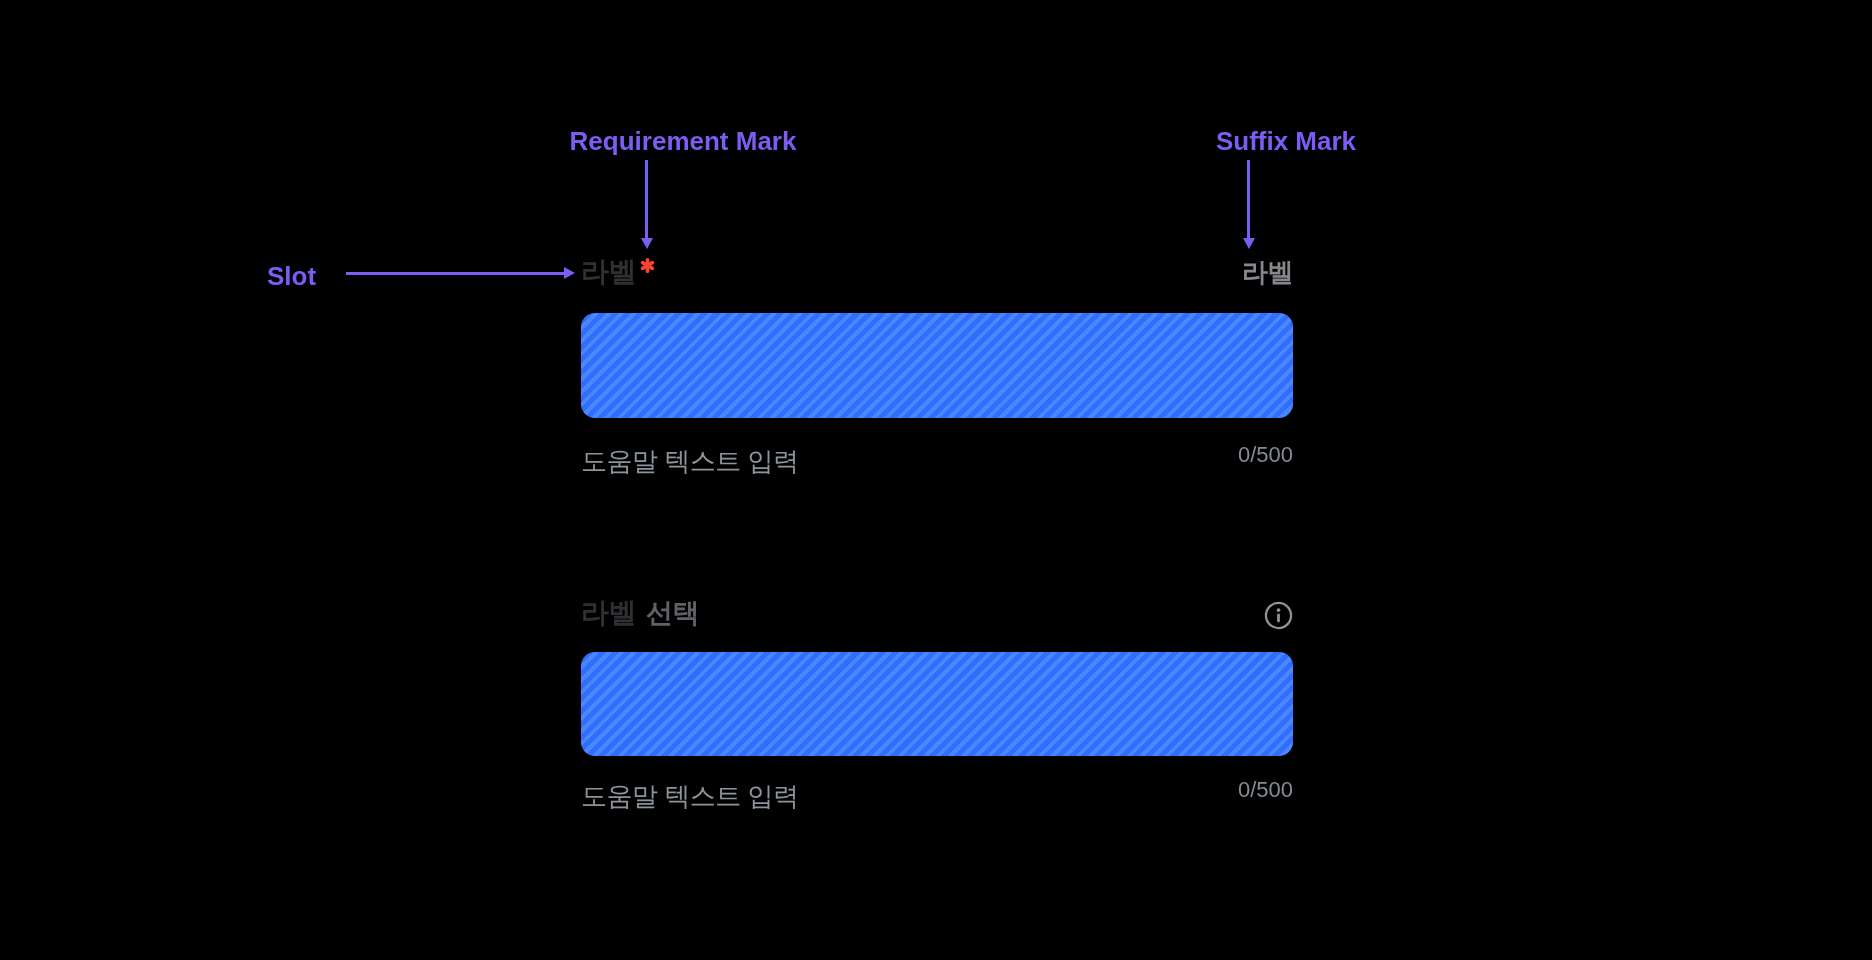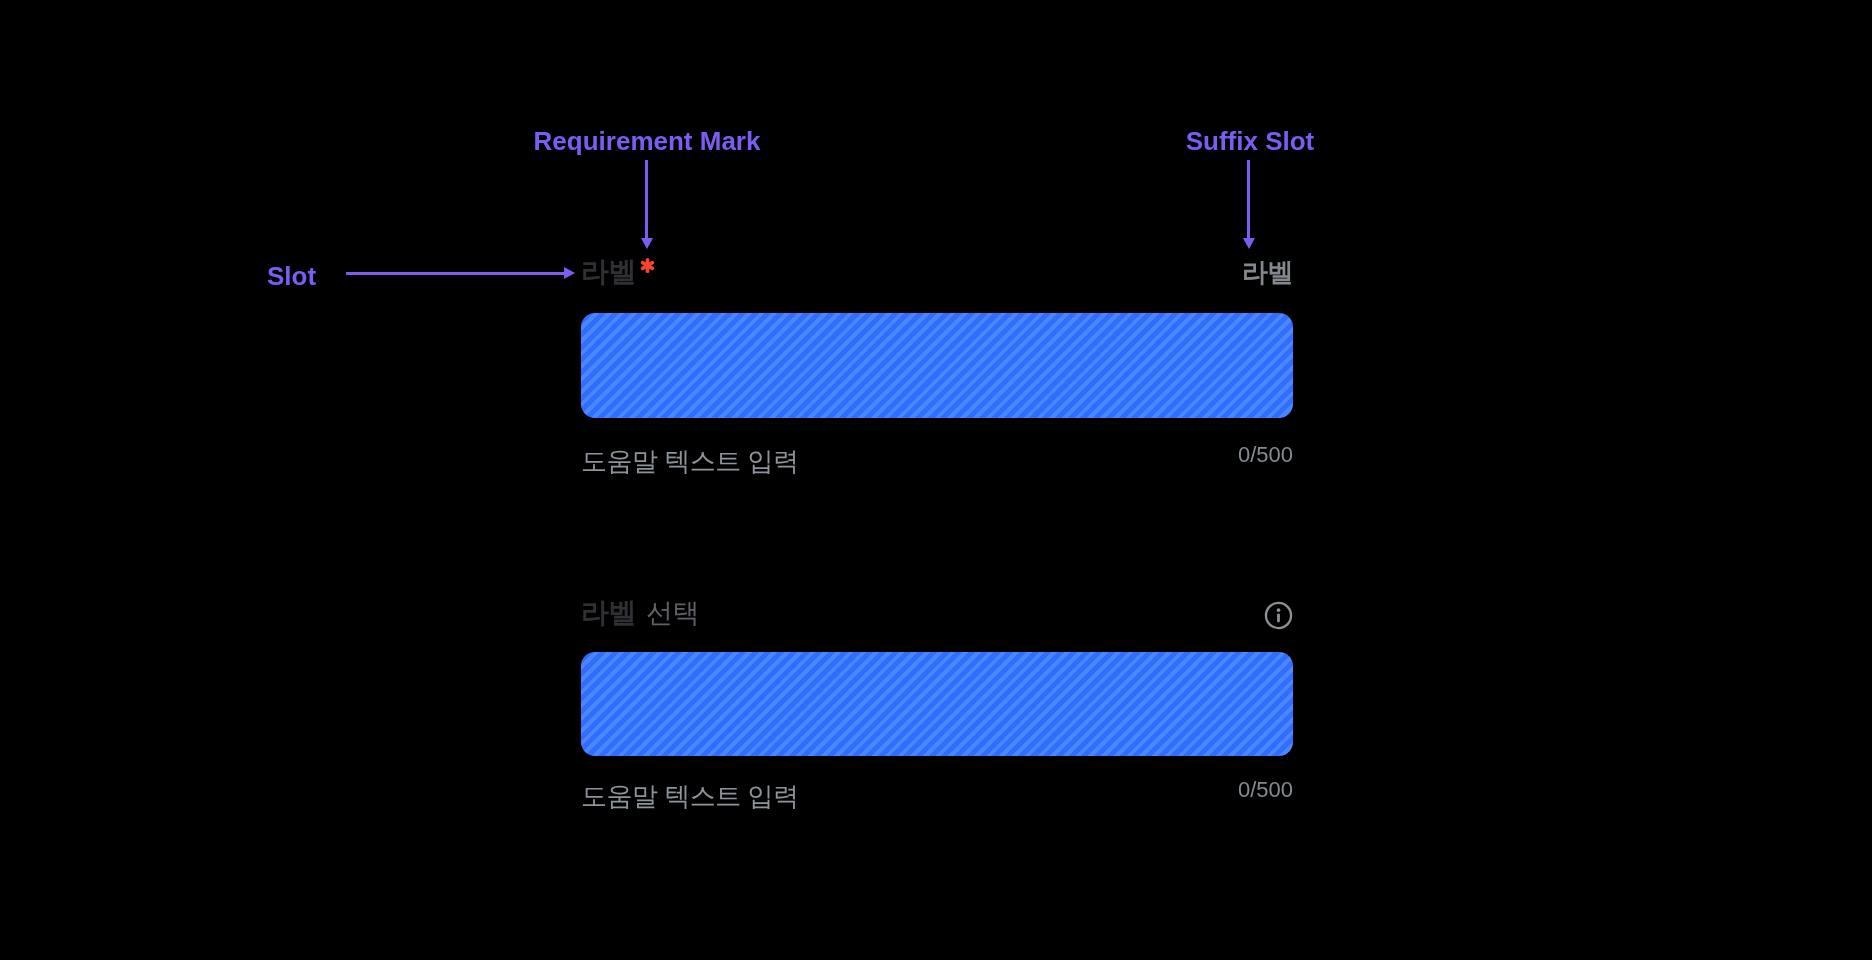--- a/index.html
+++ b/index.html
@@ -14,21 +14,21 @@
 
   
   .annotation {
     position: absolute;
     color: var(--annotation_purple, #7C5CF2);
     font-size: 26px;
     font-weight: 600;
     line-height: 30px;
     white-space: nowrap;
   }
-  .ann-center { transform: translateX(-50%); }
+  .ann-center { transform: translateX(-50%); margin-left: 36px; }
 
   .arrow-line-v {
     position: absolute;
     width: 3px;
     background: var(--annotation_purple, #7C5CF2);
   }
   .arrow-head-down {
     position: absolute;
     width: 0; height: 0;
     border-left: 6px solid transparent;
@@ -61,21 +61,21 @@
   .label-main {
     color: var(--label_text, #2F3034);
     font-size: 28px;
     font-weight: 700;
     line-height: 34px;
     letter-spacing: -0.5px;
   }
   .label-secondary {
     color: var(--label_secondary_text, #5E6166);
     font-size: 27px;
-    font-weight: 400;
+    font-weight: 700;
     line-height: 34px;
     margin-left: 10px;
     letter-spacing: -0.5px;
   }
   .required-mark { margin: 3px 0 0 4px; }
   .suffix-label {
     color: var(--suffix_text, #84888D);
     font-size: 26px;
     font-weight: 700;
     line-height: 34px;
@@ -116,21 +116,21 @@
 </style>
 </head>
 <body>
 
 <div id="canvas">
 
   <div class="annotation ann-center" style="left:647px; top:126px;">Requirement Mark</div>
   <div class="arrow-line-v" style="left:645px; top:160px; height:79px;"></div>
   <div class="arrow-head-down" style="left:641px; top:238px;"></div>
 
-  <div class="annotation ann-center" style="left:1250px; top:126px;">Suffix Slot</div>
+  <div class="annotation ann-center" style="left:1250px; top:126px;">Suffix Mark</div>
   <div class="arrow-line-v" style="left:1247px; top:160px; height:79px;"></div>
   <div class="arrow-head-down" style="left:1243px; top:238px;"></div>
 
   <div class="annotation" style="left:267px; top:261px;">Slot</div>
   <div class="arrow-line-h" style="left:346px; top:272px; width:218px;"></div>
   <div class="arrow-head-right" style="left:564px; top:267px;"></div>
 
   <div class="row label-row" style="top:255px;">
     <div class="label-left">
       <span class="label-main">라벨</span>

